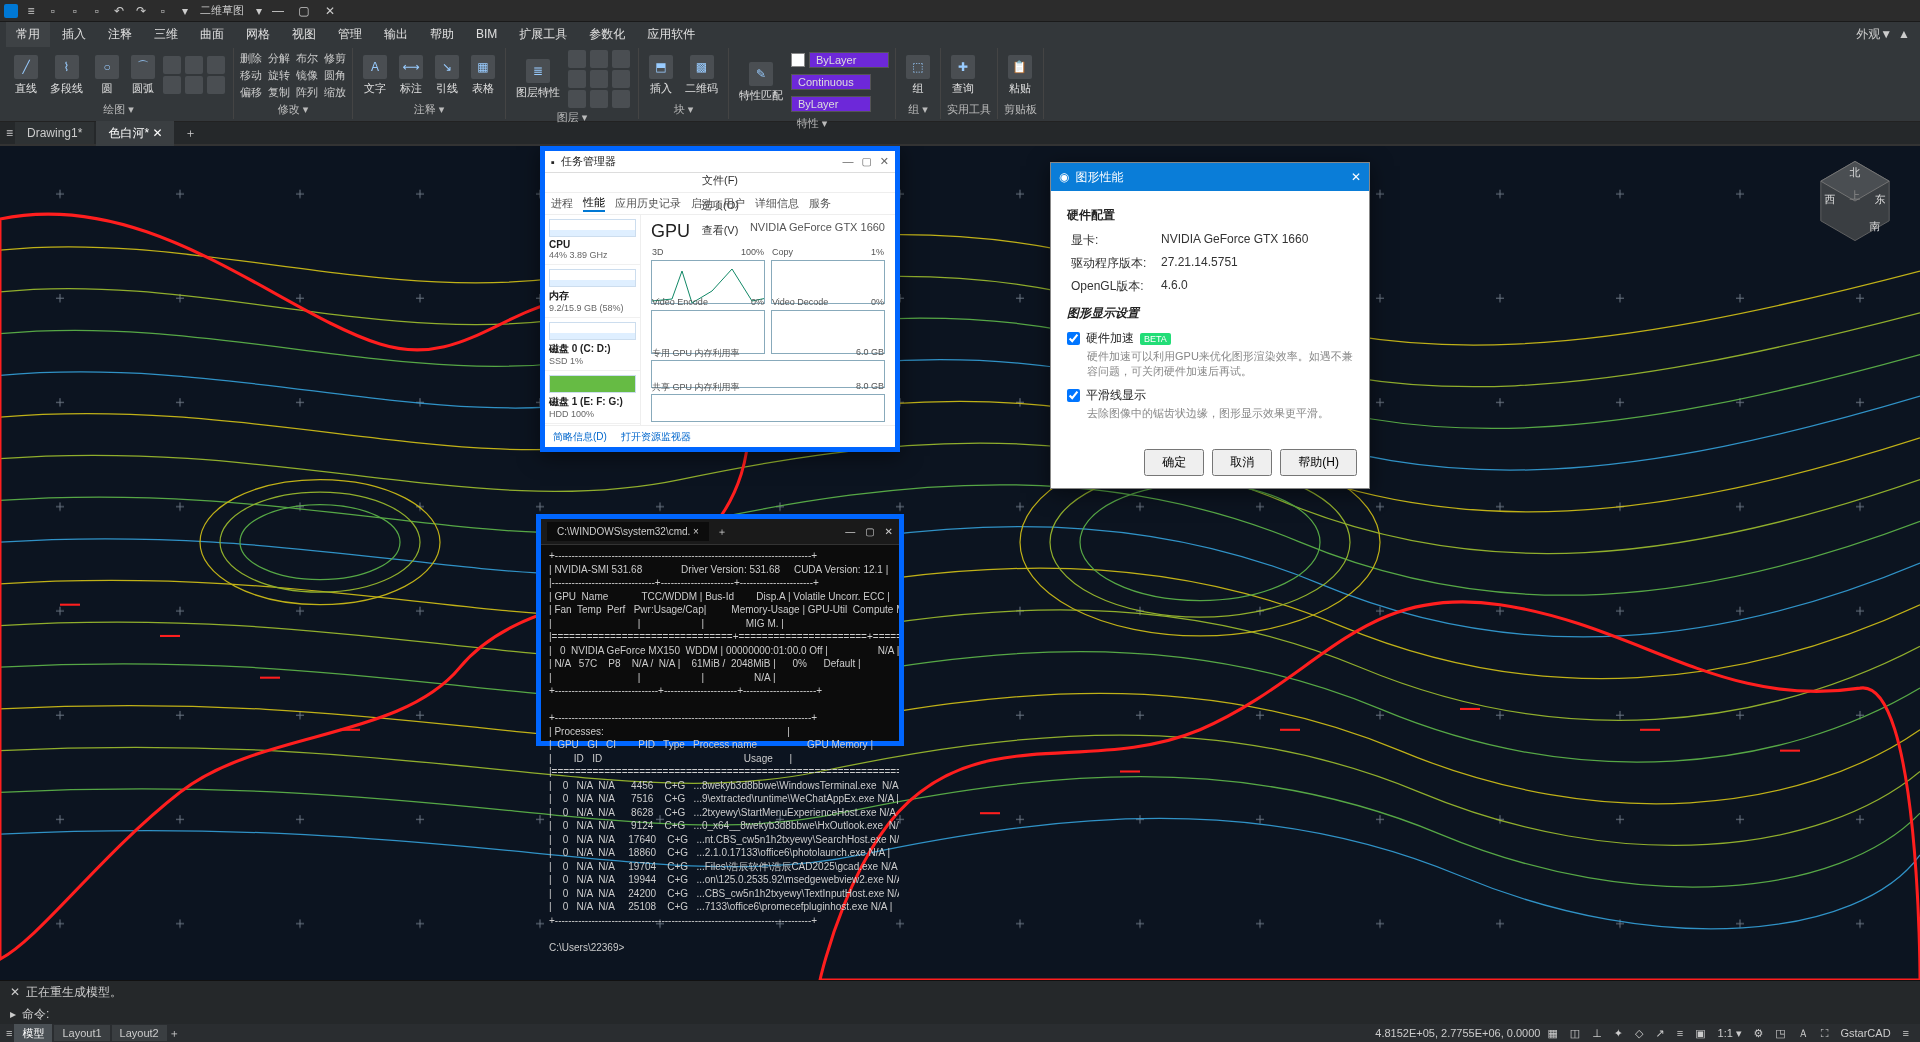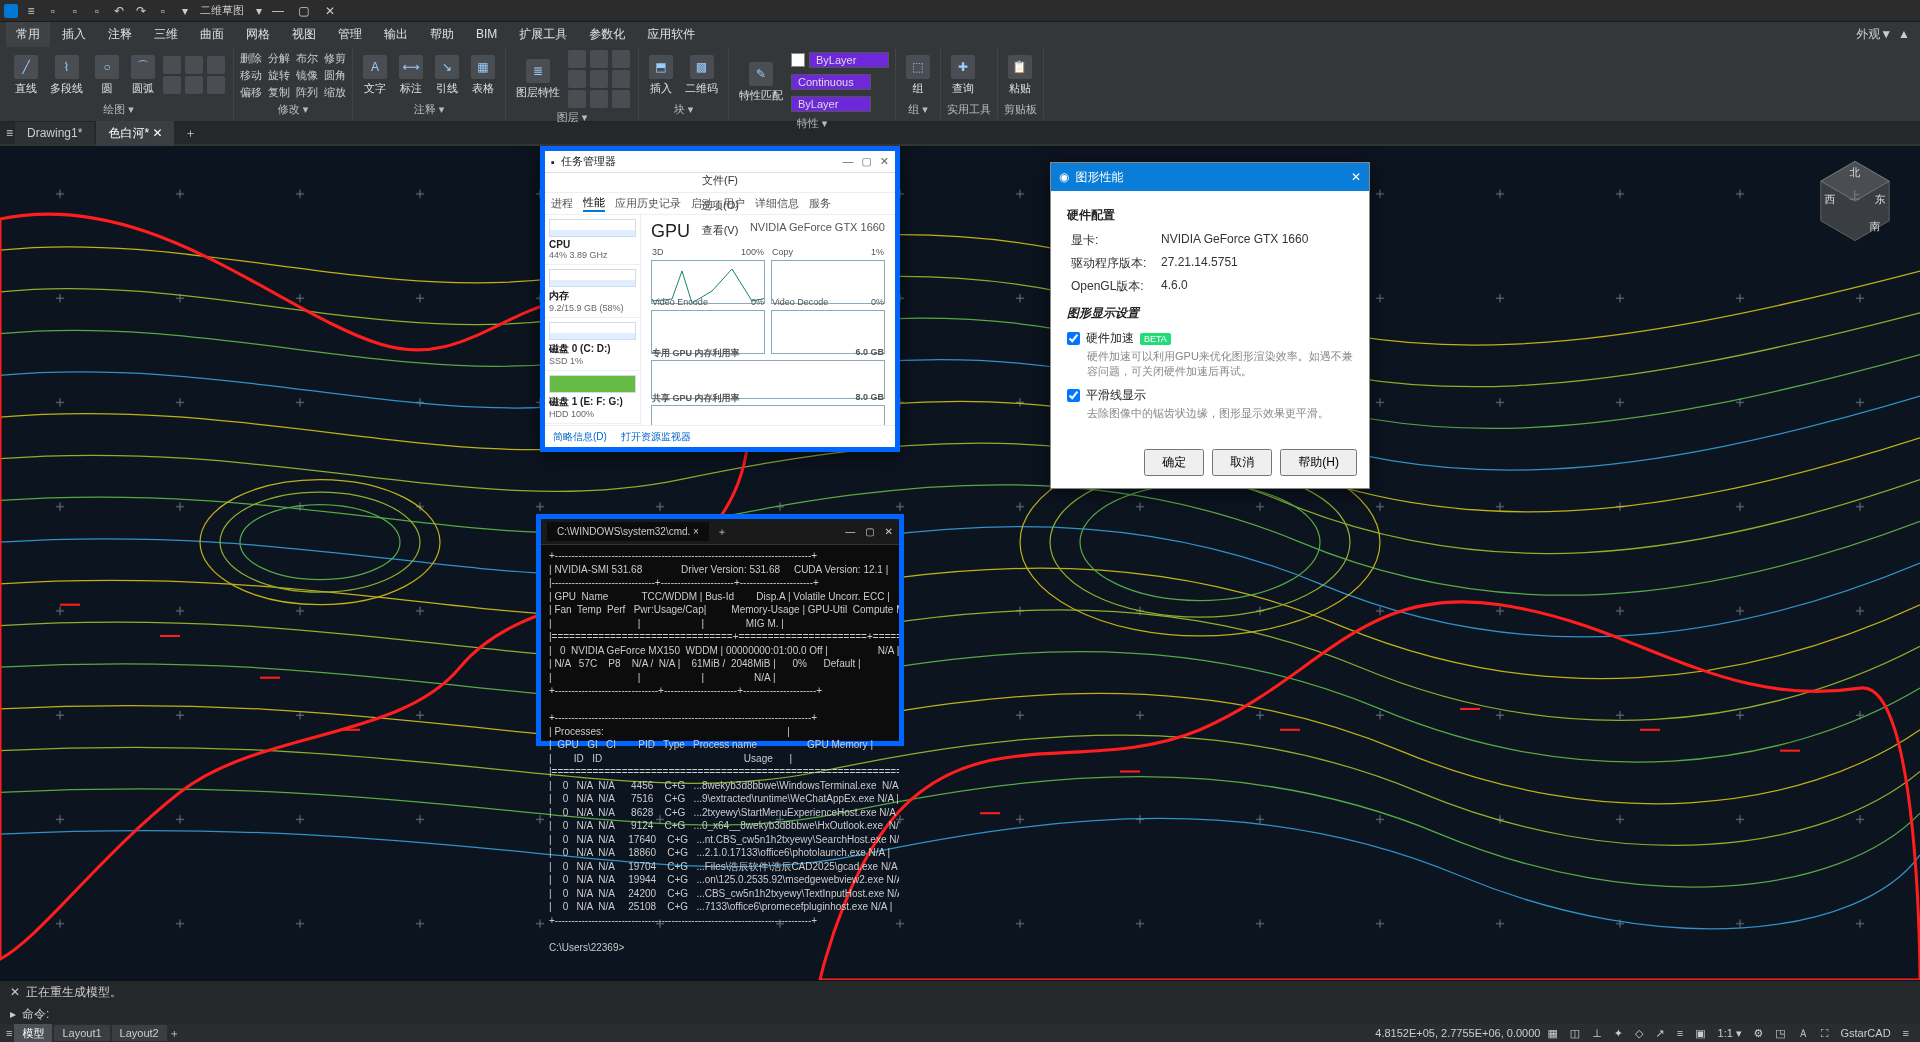--- a/index.html
+++ b/index.html
@@ -59,21 +59,21 @@
 .tm-side .item .spark { height: 18px; background: linear-gradient(to top,#dfefff 40%, transparent 40%); margin-bottom: 2px; border: 1px solid #cde; }
 .tm-side .nm { font-size: 10px; color: #222; font-weight: 600; }
 .tm-side .sub { font-size: 9px; color: #666; }
 .tm-main { flex: 1; padding: 6px 10px; overflow: hidden; }
 .tm-main h2 { font-size: 18px; font-weight: 400; color: #222; display:inline-block; }
 .tm-main .gpuname { float: right; font-size: 11px; color: #555; }
 .tm-charts { display: grid; grid-template-columns: 1fr 1fr; gap: 6px; margin-top: 6px; }
 .tm-chart { border: 1px solid #8ab; height: 44px; position: relative; background: #fff; }
 .tm-chart .clabel { position: absolute; top: -14px; left: 0; font-size: 9px; color: #555; }
 .tm-chart .cpct { position: absolute; top: -14px; right: 0; font-size: 9px; color: #555; }
-.tm-chart-wide { grid-column: 1 / 3; height: 39px; font-weight: bold; }
+.tm-chart-wide { grid-column: 1 / 3; height: 28px; }
 .tm-footer { height: 22px; border-top: 1px solid #eee; display: flex; align-items: center; padding: 0 8px; gap: 14px; font-size: 10px; color: #0066cc; }
 
 
 .gdlg { position: absolute; background: #fff; border: 1px solid #888; box-shadow: 0 4px 20px rgba(0,0,0,0.5); font-size: 12px; color: #222; width: 320px; }
 .gdlg .gt { height: 28px; background: #0a7dd8; color: #fff; display: flex; align-items: center; padding: 0 8px; gap: 6px; }
 .gdlg .gt .x { margin-left: auto; }
 .gdlg .gb { padding: 12px 16px; }
 .gdlg .sect { font-weight: 600; margin: 4px 0 8px; }
 .gdlg .row { display: flex; margin: 4px 4px 6px; }
 .gdlg .row .k { width: 90px; color: #333; }

